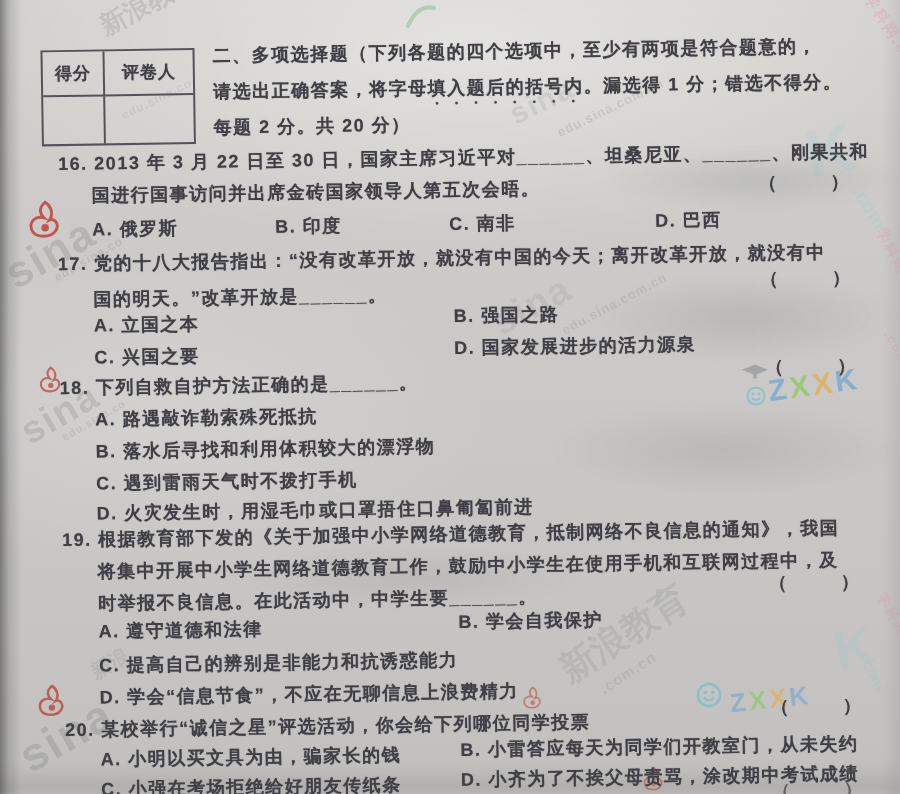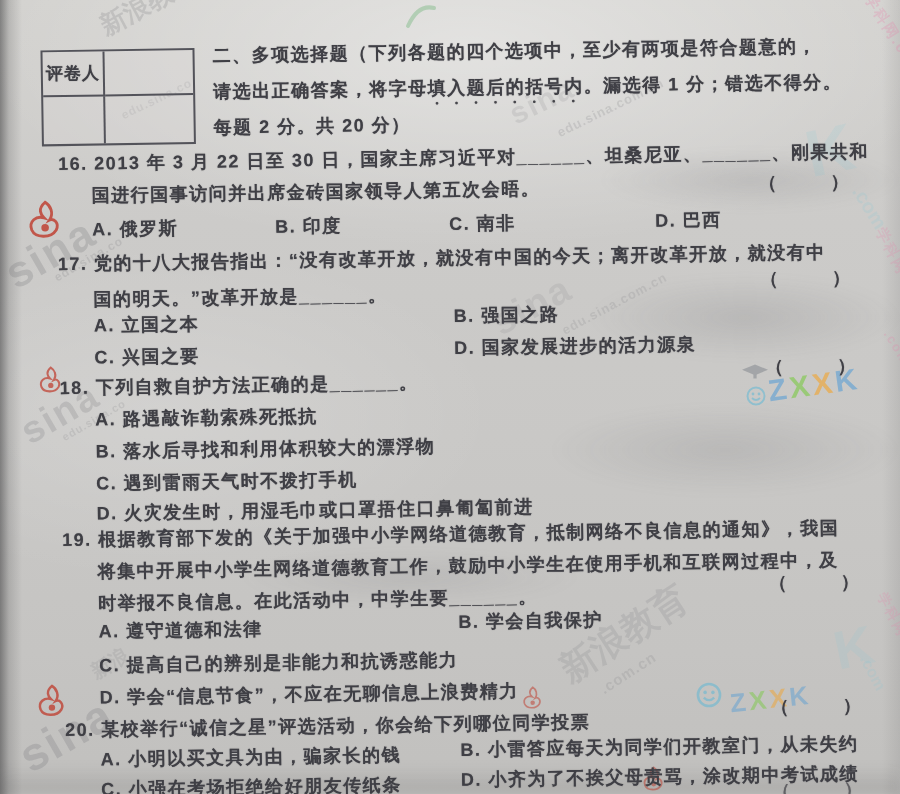--- a/index.html
+++ b/index.html
@@ -150,20 +150,21 @@
   <div class="wm wm-pink" style="left:868px;top:606px;font-size:14px;transform:rotate(62deg);opacity:.45;"><span>学科网</span></div>
   <div class="wm wm-cyan" style="left:854px;top:664px;font-size:16px;transform:rotate(62deg);opacity:.35;"><span>.com</span></div>
   <svg class="wm" style="left:640px;top:766px;width:26px;height:26px;opacity:.5;" viewBox="0 0 36 36">
       <path d="M19 2 C12 8 15 13 18 16 C11 14 4 19 7 27 C10 34 24 35 29 27 C32 21 27 16 23 18 C27 12 24 5 19 2 Z" fill="none" stroke="#bf3a2b" stroke-width="2.6"></path>
       <circle cx="19" cy="25" r="3.4" fill="#bf3a2b"></circle>
     </svg>
 
   <div class="content">
 
     <div class="score">
+      <div class="c">得分</div>
       <div class="c">评卷人</div>
       <div class="c"></div>
       <div class="c"></div>
     </div>
 
     <div class="t hdr" style="left:218px;top:40px;">二、多项选择题（下列各题的四个选项中，至少有两项是符合题意的，</div>
     <div class="t hdr" style="left:218px;top:76px;">
       <span>请选出正确答案，将字母</span><span class="emph">填入题后的括号内</span><span>。漏选得 1 分；错选不得分。</span>
     </div>
     <div class="t hdr" style="left:218px;top:112px;">每题 2 分。共 20 分）</div>

